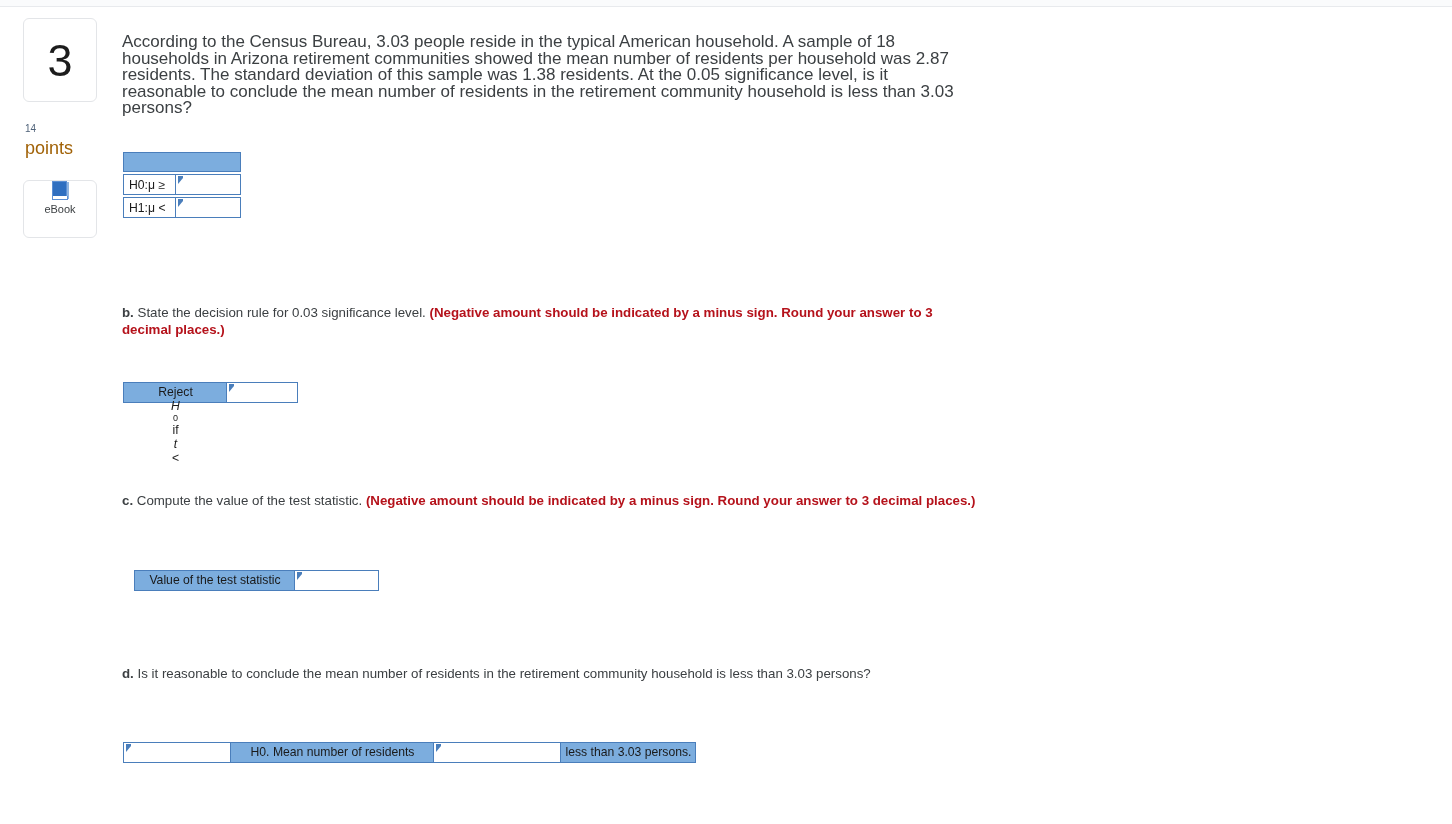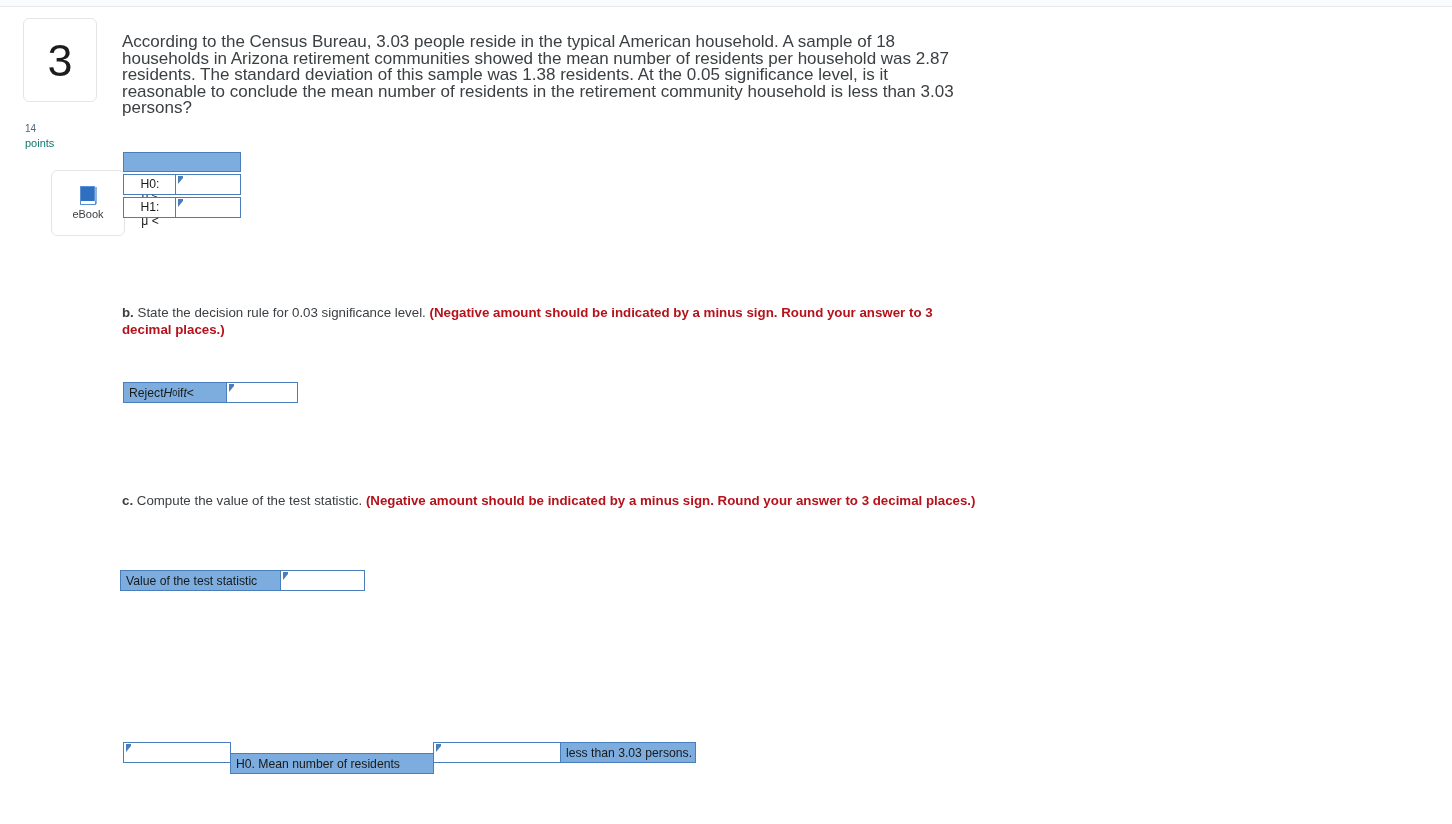--- a/index.html
+++ b/index.html
@@ -57,36 +57,35 @@
     padding-left: 2px;
     line-height: 1.35;
   }
   #points-block .pts-num {
     display: block;
     font-size: 10px;
     color: #50637a;
   }
   #points-block .pts-label {
     display: block;
-    font-size: 11px;
-    color: #0f766e;
+    font-size: 18px;
+    color: #a16207;
   }
   #ebook-card {
     margin-top: 20px;
     width: 74px;
-    height: 66px;
+    height: 58px;
     border: 1px solid #e3e5e8;
     border-radius: 6px;
     background: #fff;
     display: flex;
     flex-direction: column;
     align-items: center;
-    justify-content: center;
-    box-sizing: border-box;
-    margin-left: 28px;
+    justify-content: flex-start;
+    box-sizing: border-box;
   }
   #ebook-card .book-glyph {
     width: 19px;
     height: 19px;
     position: relative;
     margin-bottom: 3px;
   }
   #ebook-card .book-glyph .cover {
     position: absolute;
     left: 1px; top: 0;
@@ -147,34 +146,34 @@
     background: #7cadde;
     border: 1px solid #4a7ebb;
     box-sizing: border-box;
     font-size: 12.2px;
     color: #1a1a1a;
     padding: 2px 4px 2px 5px;
     display: flex;
     align-items: center;
     height: 21px;
     white-space: nowrap;
+    flex-direction: column;
   }
   .white-cell {
     background: #ffffff;
     border: 1px solid #4a7ebb;
     box-sizing: border-box;
     font-size: 12.2px;
     color: #1a1a1a;
     padding: 2px 4px 2px 5px;
     display: flex;
     align-items: center;
     height: 21px;
     white-space: nowrap;
     position: relative;
-    flex-direction: column;
   }
   
   .ansbox {
     background: #ffffff;
     border: 1px solid #4a7ebb;
     box-sizing: border-box;
     height: 21px;
     position: relative;
   }
   .ansbox::before {
@@ -220,36 +219,36 @@
     left: 123px;
     top: 382px;
     display: flex;
   }
   #rule-row .lbl { width: 104px; }
   #rule-row .inp { width: 72px; margin-left: -1px; }
 
   
   #stat-row {
     position: absolute;
-    left: 120px;
+    left: 134px;
     top: 570px;
     display: flex;
   }
   #stat-row .lbl { width: 161px; }
   #stat-row .inp { width: 85px; margin-left: -1px; }
 
   
   #concl-row {
     position: absolute;
     left: 123px;
     top: 742px;
     display: flex;
   }
   #concl-row .inp1 { width: 108px; }
-  #concl-row .lbl1 { width: 204px; margin-left: -1px; margin-top: 11px; }
+  #concl-row .lbl1 { width: 204px; margin-left: -1px; }
   #concl-row .inp2 { width: 128px; margin-left: -1px; }
   #concl-row .lbl2 { width: 136px; margin-left: -1px; }
 
   
   .mvar { font-style: italic; }
   .sub { font-size: 9px; vertical-align: -2px; }
 </style>
 </head>
 <body>
 
@@ -279,20 +278,21 @@
 
 <div id="content">
 
   <p class="qtext">According to the Census Bureau, 3.03 people reside in the typical American household. A sample of 18 households in Arizona retirement communities showed the mean number of residents per household was 2.87 residents. The standard deviation of this sample was 1.38 residents. At the 0.05 significance level, is it reasonable to conclude the mean number of residents in the retirement community household is less than 3.03 persons?</p>
 
 
   <p class="part" style="margin-top:188px;"><b>b.</b><span> State the decision rule for 0.03 significance level. </span><span class="red">(Negative amount should be indicated by a minus sign. Round your answer to 3 decimal places.)</span></p>
 
   <p class="part" style="margin-top:155px;"><b>c.</b><span> Compute the value of the test statistic. </span><span class="red">(Negative amount should be indicated by a minus sign. Round your answer to 3 decimal places.)</span></p>
 
+  <p class="part" style="margin-top:156px;"><b>d.</b><span> Is it reasonable to conclude the mean number of residents in the retirement community household is less than 3.03 persons?</span></p>
 
 </div>
 
 <div id="hypo-table">
   <div class="hdr"></div>
 
   <div class="row">
     <div class="white-cell lbl">
         <span>H0: </span>
         <span>μ ≥</span>

